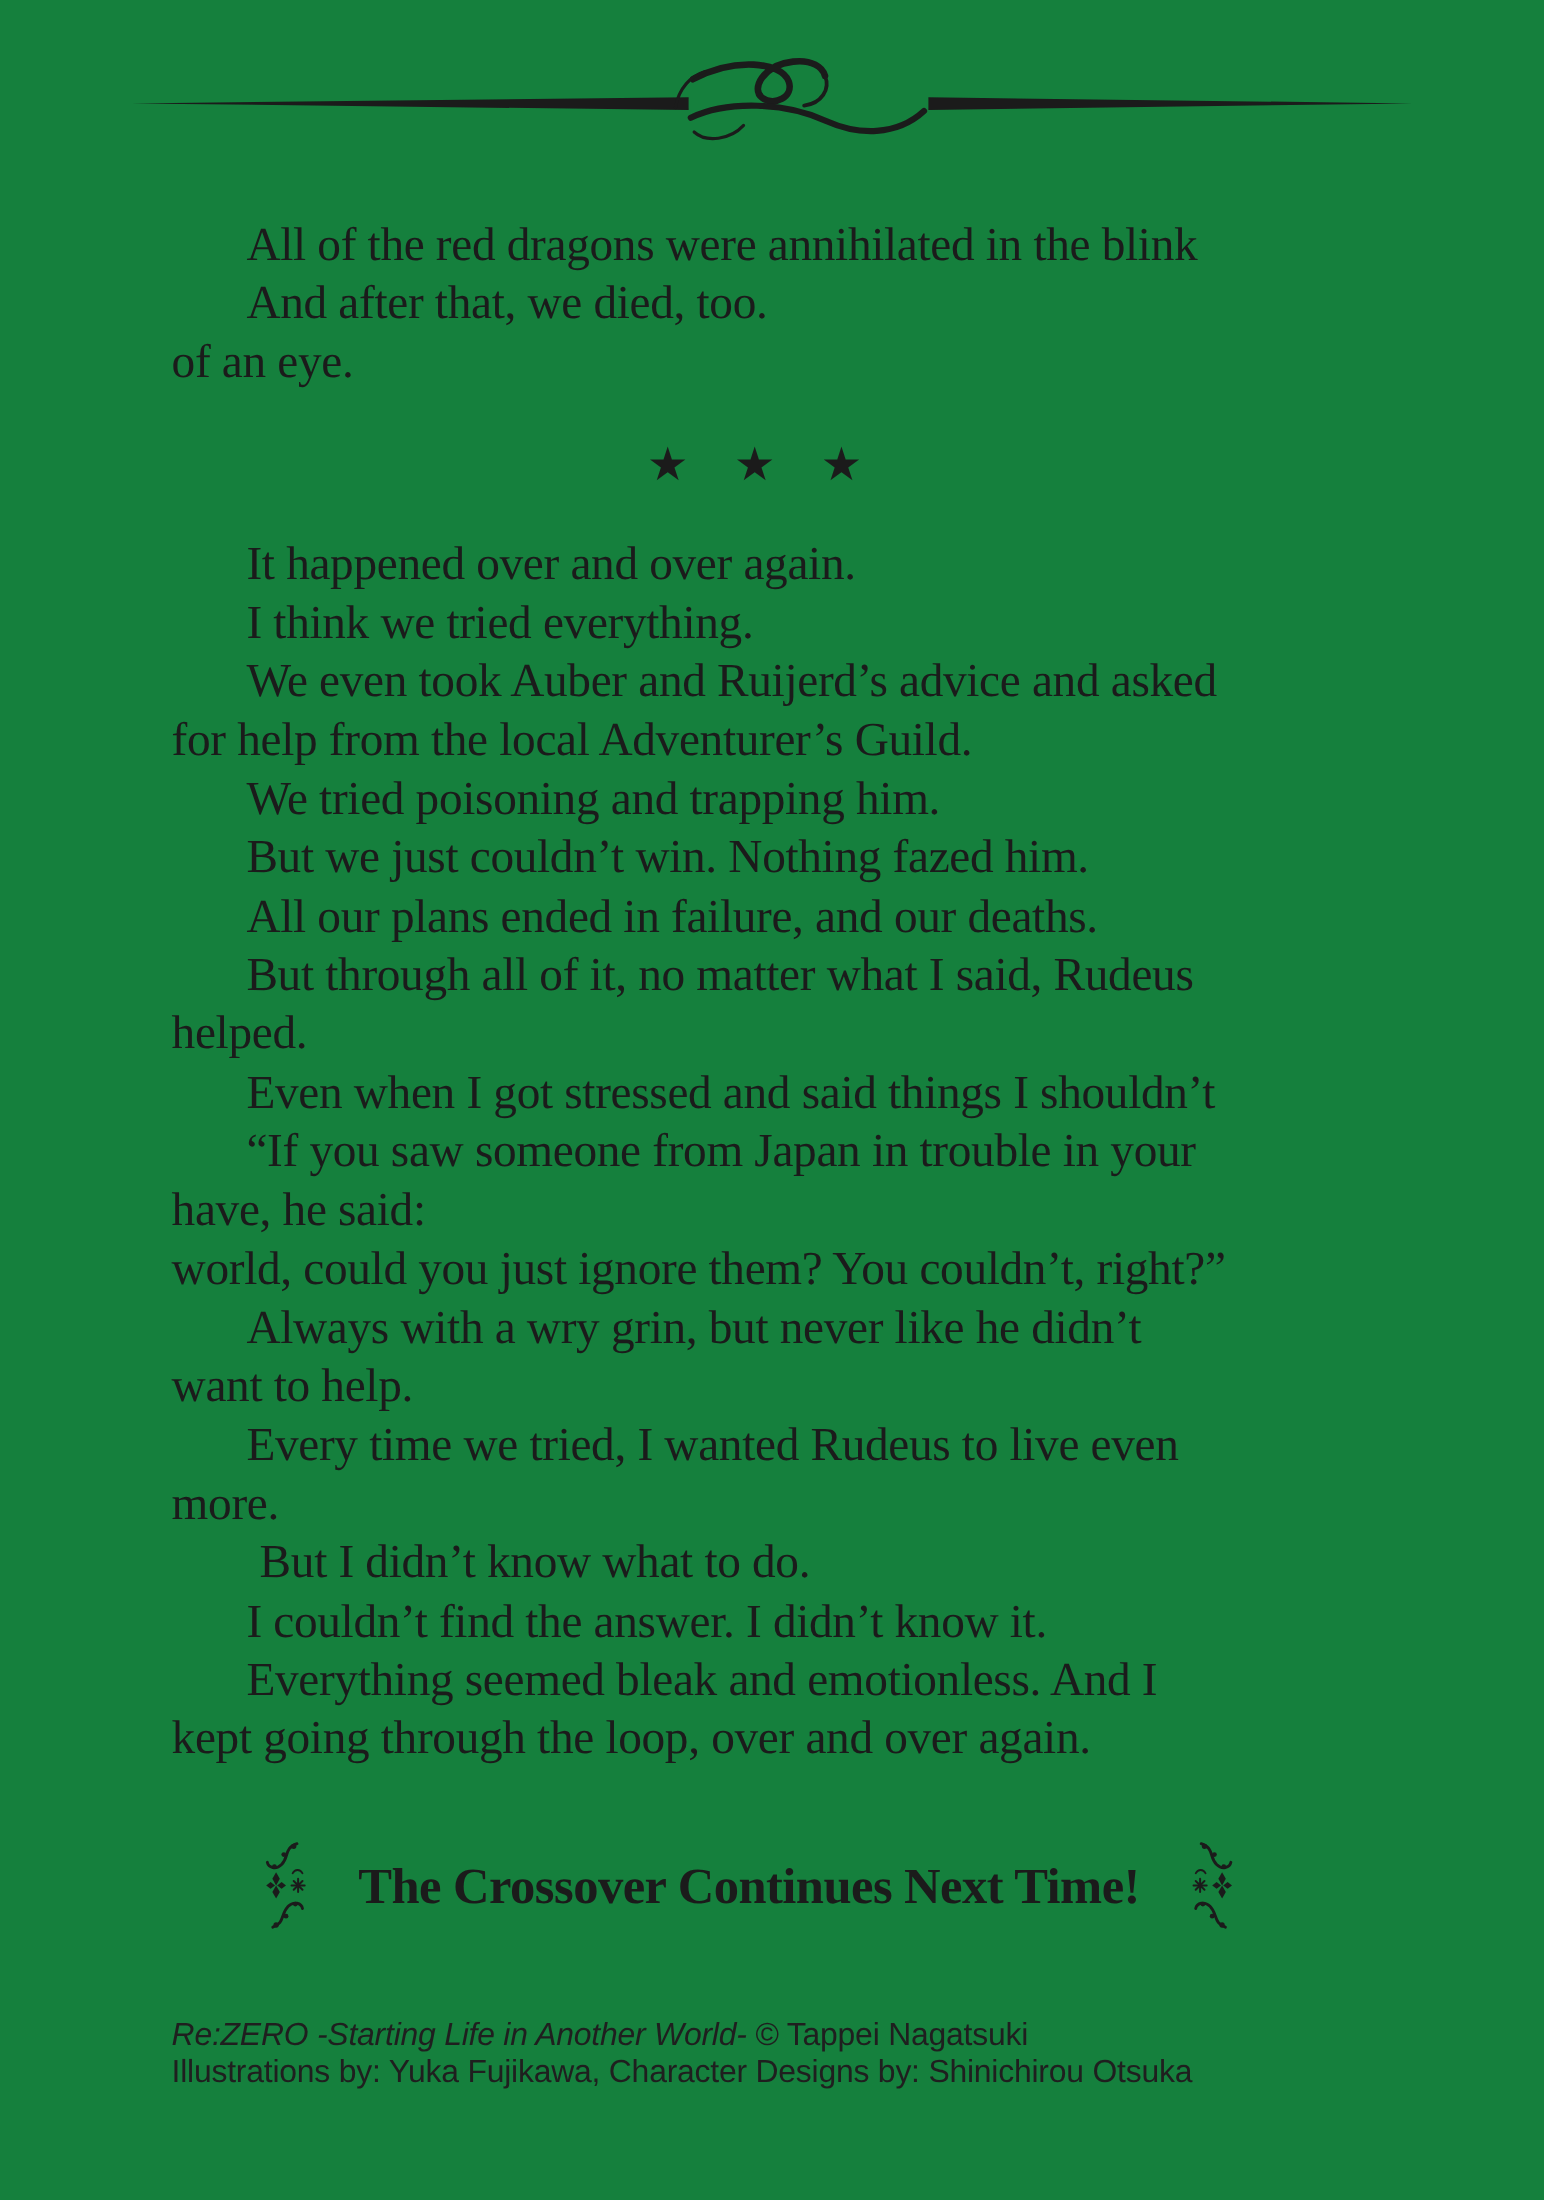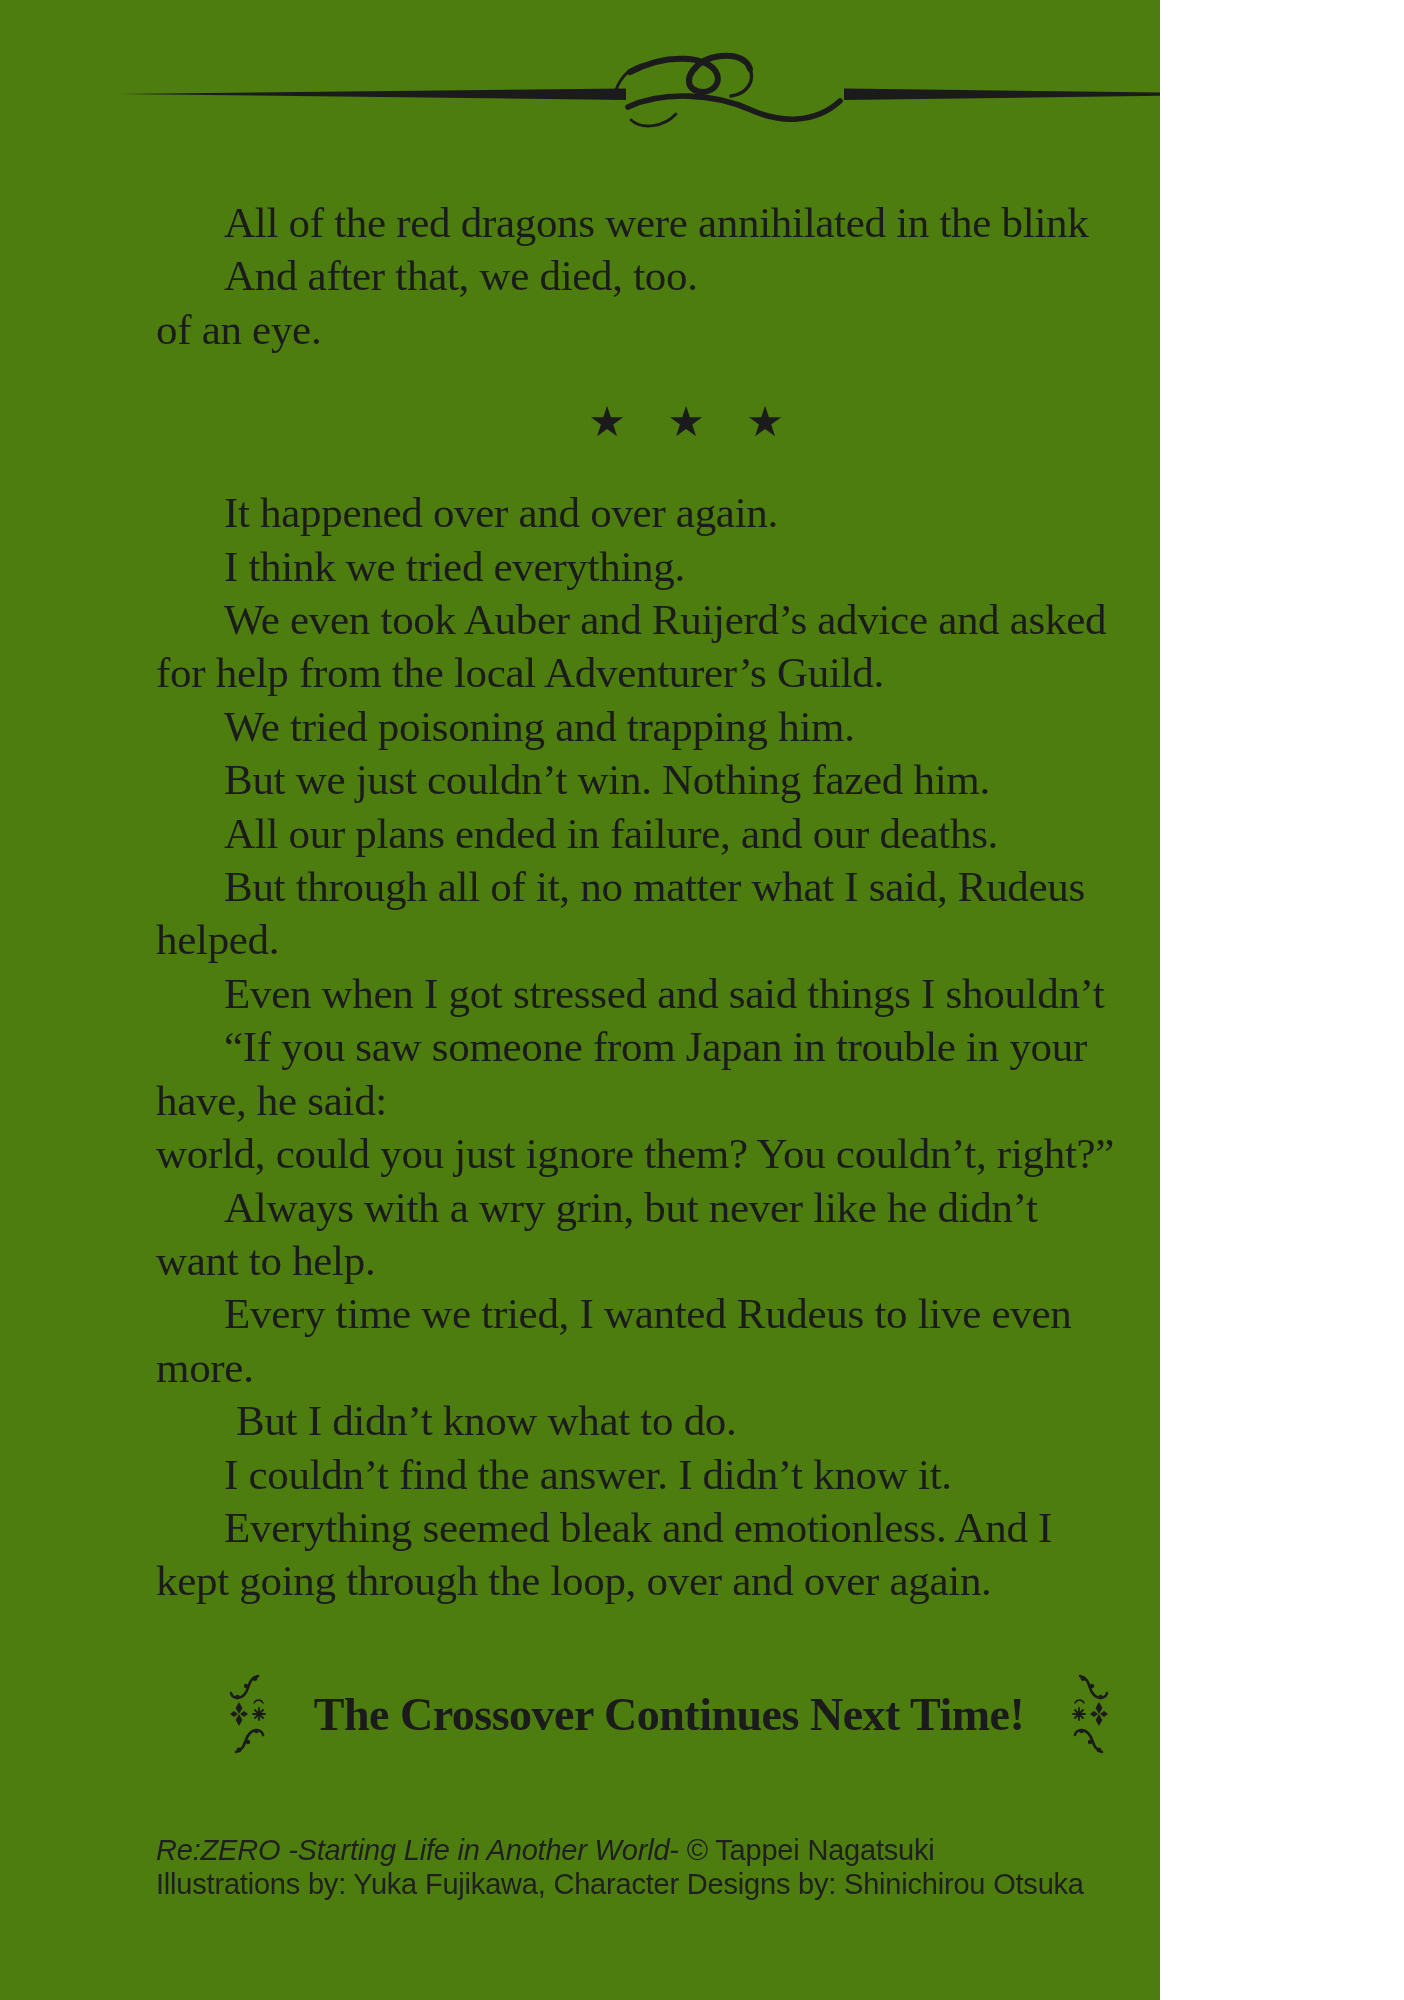--- a/index.html
+++ b/index.html
@@ -1,19 +1,19 @@
 <!DOCTYPE html>
 <html><head>
 <meta charset="utf-8">
 <style>
   html,body{margin:0;padding:0;background:#ffffff;}
   .page{
     position:relative;
-    width:1160px;height:2000px;
-    background:#4d7c0f;
+    width:1404px;height:2000px;
+    background:#15803d;
     overflow:hidden;
     font-family:"Liberation Serif",serif;
     color:#1b1b1b;
   }
   
   .divider{
     position:absolute;left:114px;top:50px;
     width:1176px;height:92px;
   }
   
@@ -31,21 +31,21 @@
     height:130px;
     display:flex;align-items:center;justify-content:center;
     font-family:"DejaVu Sans",sans-serif;
     font-size:42px;
     letter-spacing:14px;
     text-indent:14px; 
     color:#1b1b1b;
   }
   
   .headline-row{
-    position:absolute;left:144px;top:1666px;
+    position:absolute;left:156px;top:1666px;
     width:1050px;height:96px;
     display:flex;align-items:center;justify-content:center;
     gap:44px;
   }
   .headline{
     margin:0;
     font-size:46px;
     font-weight:bold;
     letter-spacing:-0.5px;
     white-space:nowrap;

